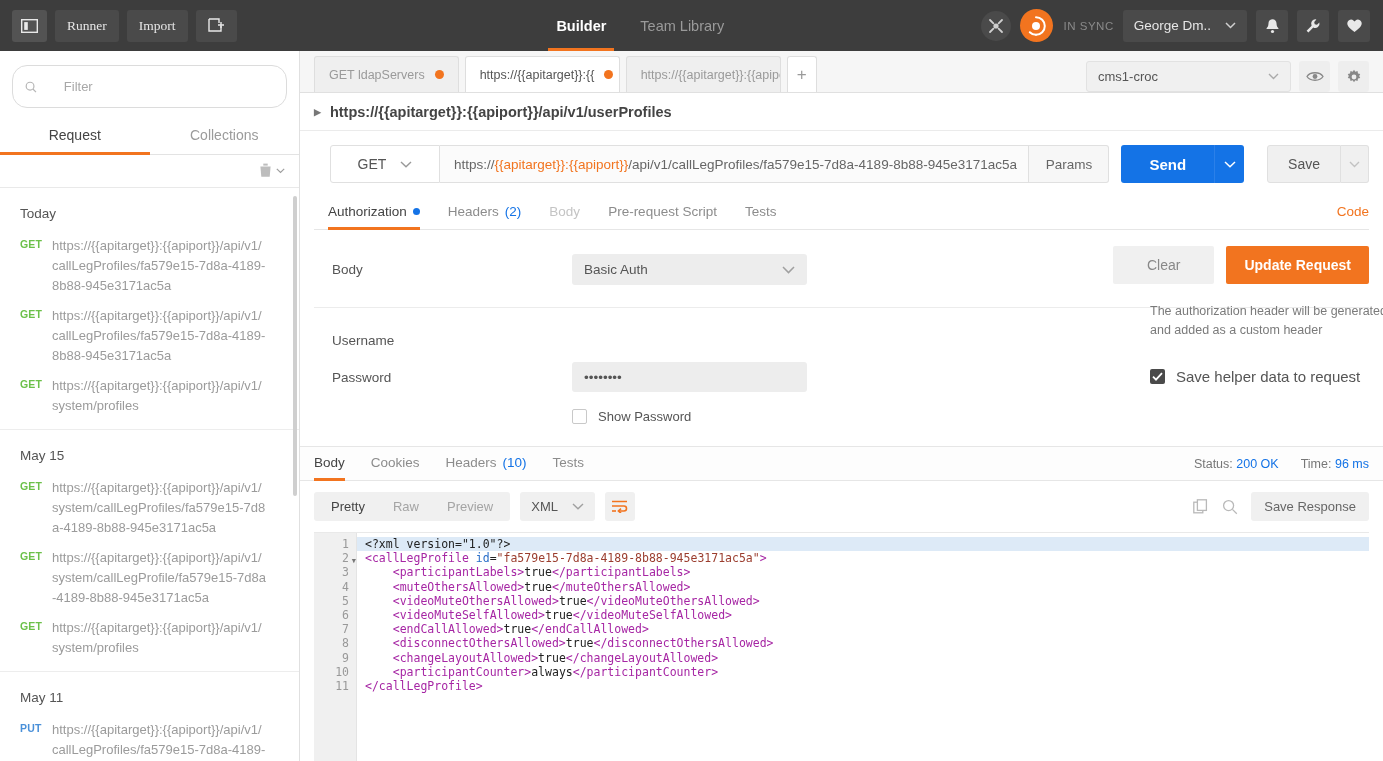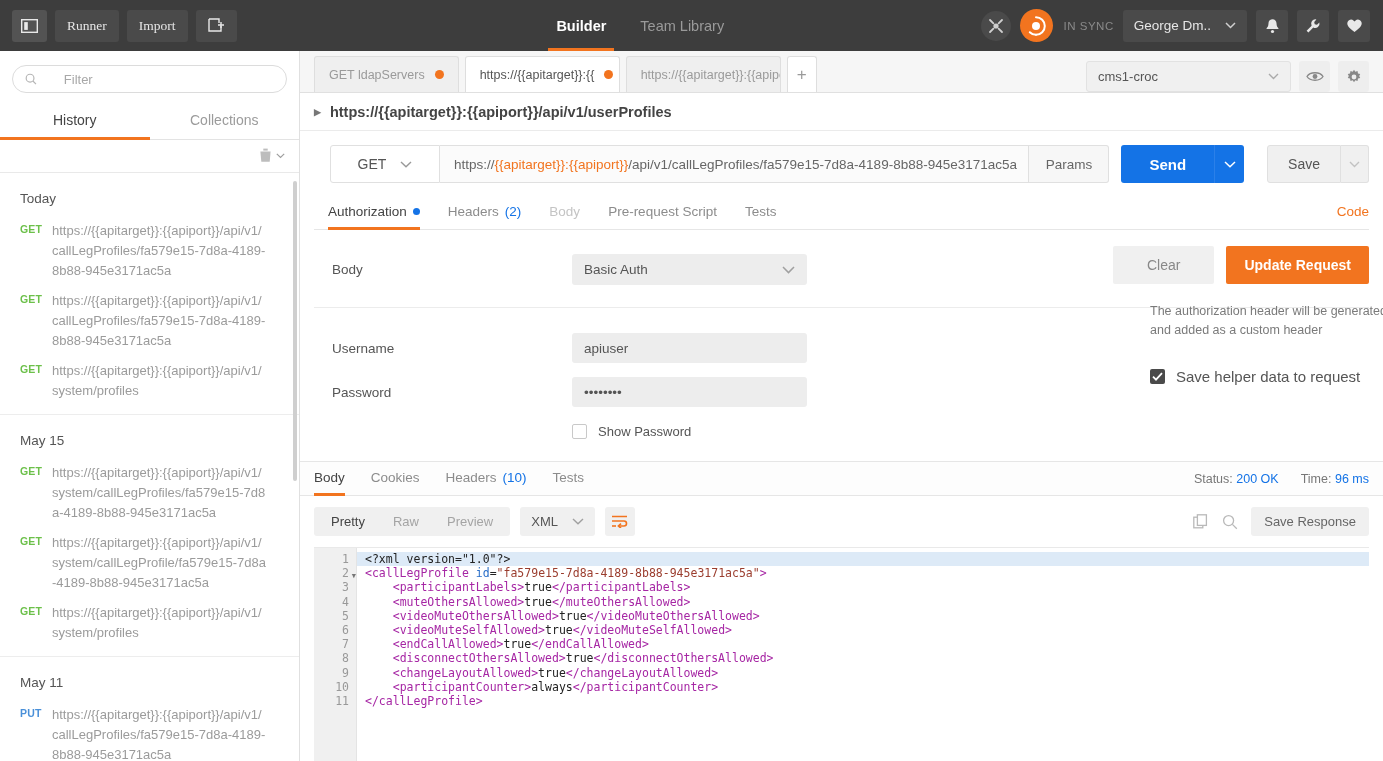--- a/index.html
+++ b/index.html
@@ -54,21 +54,21 @@
   
   .main { flex: 1; display: flex; min-height: 0; }
 
   
   .sidebar {
     width: 300px; flex: 0 0 300px; background: #fff; display: flex; flex-direction: column;
     border-right: 1px solid #e0e0e0; min-height: 0;
   }
   .filter-wrap { padding: 14px 12px 10px 12px; }
   .filter-box {
-    height: 28px; border: 1px solid #dcdcdc; border-radius: 15px;
+    height: 43px; border: 1px solid #dcdcdc; border-radius: 15px;
     display: flex; align-items: center; padding: 0 12px; gap: 27px;
   }
   .filter-box input {
     border: none; outline: none; font-size: 13px; color: #555; width: 100%;
     font-family: "Liberation Sans", sans-serif; background: transparent;
   }
   .filter-box input::placeholder { color: #a8a8a8; }
   .side-tabs { display: flex; border-bottom: 1px solid #e3e3e3; }
   .side-tab {
     flex: 1; text-align: center; font-size: 14px; color: #9b9b9b; padding: 9px 0 11px 0;
@@ -361,21 +361,21 @@
     <div class="filter-wrap">
       <div class="filter-box">
         <svg width="14" height="14" viewBox="0 0 14 14">
           <circle cx="6" cy="6" r="4.6" fill="none" stroke="#b5b5b5" stroke-width="1.4"></circle>
           <path d="M9.4 9.4 L13 13" stroke="#b5b5b5" stroke-width="1.4"></path>
         </svg>
         <input type="text" placeholder="Filter" style="">
       </div>
     </div>
     <div class="side-tabs">
-      <div class="side-tab active">History</div>
+      <div class="side-tab active">Request</div>
       <div class="side-tab">Collections</div>
     </div>
     <div class="trash-row">
       <svg width="13" height="15" viewBox="0 0 13 15">
         <path d="M1.4 3.6 h10.2 l-0.9 10.2 h-8.4 z" fill="#bdbdbd"></path>
         <rect x="4.3" y="0.6" width="4.4" height="2" fill="#bdbdbd"></rect>
       </svg>
       <svg width="9" height="6" viewBox="0 0 9 6">
         <path d="M0.8 0.9 L4.5 4.4 L8.2 0.9" fill="none" stroke="#9e9e9e" stroke-width="1.2"></path>
       </svg>
@@ -535,21 +535,20 @@
 
       <div class="auth-actions">
         <button class="clear-btn">Clear</button>
         <button class="update-btn">Update Request</button>
       </div>
 
       <div class="auth-divider"></div>
 
       <div class="cred-row">
         <div class="auth-label">Username</div>
-        <input class="cred-input" type="text" value="apiuser" style="">
       </div>
       <div class="cred-row" style="padding-top:9px">
         <div class="auth-label">Password</div>
         <input class="cred-input" type="text" value="••••••••" style="">
       </div>
       <div class="show-pw">
         <div class="cb-empty"></div>
         <span style="font-size:13px;color:#555">Show Password</span>
       </div>
 

